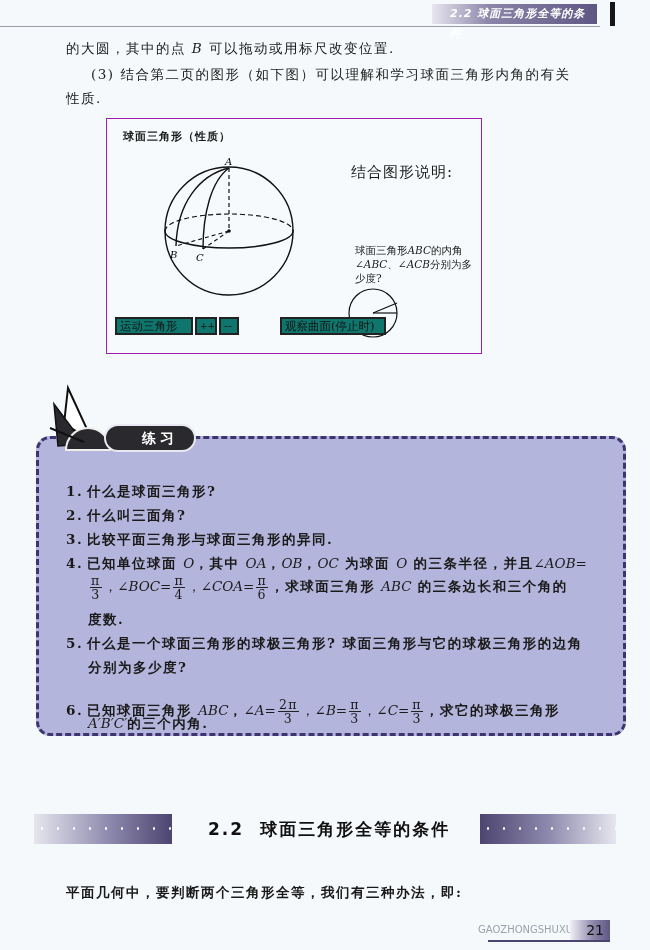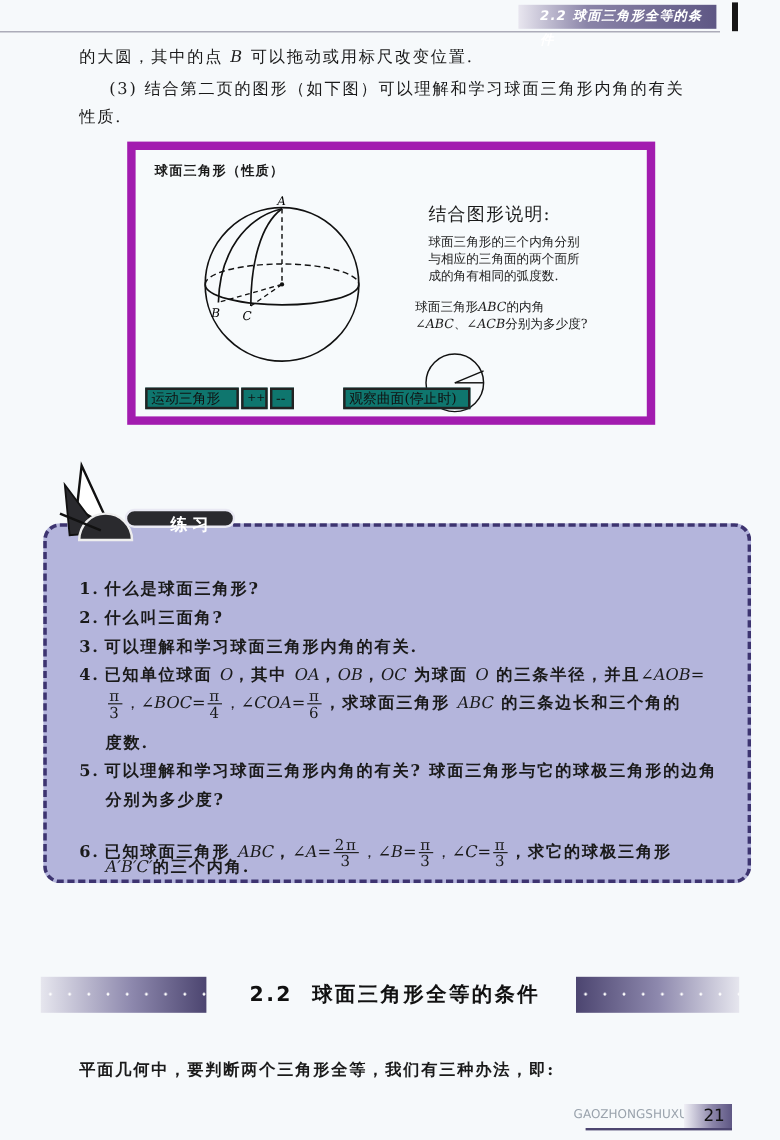--- a/index.html
+++ b/index.html
@@ -19,38 +19,38 @@
     font-size:11px; line-height:20px; padding-left:18px; box-sizing:border-box; letter-spacing:1px;
   }
   .hdr-bar { left:610px; top:2px; width:5px; height:24px; background:#161616; }
   .para { font-size:13.5px; line-height:24px; letter-spacing:1.5px; }
   .p1 { left:66px; top:36px; }
   .p2 { left:91px; top:62px; }
   .p3 { left:66px; top:86px; }
   .ital { font-style:italic; font-family:"DejaVu Serif", serif; }
   
   .panel {
-    left:106px; top:118px; width:440px; height:236px; box-sizing:border-box;
-    border:7px solid #a21caf; background:#f7fafc;
+    left:106px; top:118px; width:376px; height:236px; box-sizing:border-box;
+    border:1px solid #a21caf; background:#f7fafc;
   }
   .panel-title { left:16px; top:10px; font-family:"DejaVu Sans", sans-serif; font-weight:bold; font-size:11px; letter-spacing:1px; }
   .ctrl { top:198px; height:18px; background:#0f766e; border:2px solid #222; box-sizing:border-box;
           font-size:11.5px; line-height:14px; color:#111; padding:0 3px; white-space:nowrap; }
   .explain-title { left:244px; top:44px; font-size:15px; letter-spacing:1px; }
   .explain { font-size:10.5px; line-height:14px; }
   .e1 { left:244px; top:70px; }
-  .e2 { left:233px; top:124px; }
+  .e2 { left:248px; top:124px; }
   .legend-text { left:298px; top:172px; font-size:10.5px; line-height:14px; }
   
   .ex-box {
     left:36px; top:436px; width:590px; height:300px; box-sizing:border-box;
     background:#b4b5dc; border:3px dashed #3d3470; border-radius:14px;
   }
   .ex-label {
-    left:104px; top:424px; width:92px; height:16px; background:#2a2a2e; border-radius:14px;
+    left:104px; top:424px; width:92px; height:28px; background:#2a2a2e; border-radius:14px;
     border:2px solid #e9e9f3; box-sizing:border-box;
     color:#fff; font-weight:bold; font-size:14px; line-height:24px; text-align:right; padding-right:16px; letter-spacing:4px;
   }
   .q { left:66px; font-size:13.5px; line-height:22px; letter-spacing:1.5px; font-weight:bold; }
   .q .n { font-weight:bold; margin-right:4px; }
   .q .m { font-weight:normal; font-style:italic; letter-spacing:0; }
   .q .mn { font-weight:normal; letter-spacing:0; }
   .frac { display:inline-block; vertical-align:middle; text-align:center; font-weight:normal; font-size:12.5px; line-height:13px; margin:0 2px; }
   .frac span { display:block; }
   .frac .num { border-bottom:1px solid #222; padding:0 1px; }
@@ -112,53 +112,48 @@
     <line x1="266" y1="194" x2="290" y2="184" stroke="#111" stroke-width="1.2"></line>
     <line x1="266" y1="194" x2="290" y2="194" stroke="#111" stroke-width="1.2"></line>
   </svg>
 
   <div class="abs ctrl" style="left:8px;width:78px;">运动三角形</div>
   <div class="abs ctrl" style="left:88px;width:22px;font-size:9px;">++</div>
   <div class="abs ctrl" style="left:112px;width:20px;">--</div>
   <div class="abs ctrl" style="left:134px;width:106px;margin-left:39px;">观察曲面(停止时)</div>
 
   <div class="abs explain-title">结合图形说明:</div>
-  <div class="abs explain e1">
-    <div>球面三角形的三个内角分别</div>
-    <div>与相应的三角面的两个面所</div>
-    <div>成的角有相同的弧度数.</div>
-  </div>
   <div class="abs explain e2">
     <div><span>球面三角形</span><span class="ital">ABC</span><span>的内角</span></div>
     <div><span class="ital">∠ABC</span><span>、</span><span class="ital">∠ACB</span><span>分别为多少度?</span></div>
   </div>
 </div>
 
 <div class="abs ex-box"></div>
 <svg class="abs" style="left:44px;top:384px" width="70" height="80">
   <polygon points="24,4 48,56 20,40" fill="#fff" stroke="#111" stroke-width="2"></polygon>
   <polygon points="10,20 40,60 14,62" fill="#2a2a2e" stroke="#111" stroke-width="1.5"></polygon>
   <path d="M22,66 A22,22 0 0 1 66,66 Z" fill="#2a2a2e" stroke="#eee" stroke-width="2"></path>
   <line x1="6" y1="44" x2="40" y2="58" stroke="#111" stroke-width="2"></line>
 </svg>
 <div class="abs ex-label">练习</div>
 
 <div class="abs q" style="top:480px"><span class="n">1.</span><span>什么是球面三角形?</span></div>
 <div class="abs q" style="top:504px"><span class="n">2.</span><span>什么叫三面角?</span></div>
-<div class="abs q" style="top:528px"><span class="n">3.</span><span>可以理解和学习球面三角形内角的有关.</span></div>
+<div class="abs q" style="top:528px"><span class="n">3.</span><span>比较平面三角形与球面三角形的异同.</span></div>
 
 <div class="abs q" style="top:552px">
   <span class="n">4.</span><span>已知单位球面 </span><span class="m">O</span><span>，其中 </span><span class="m">OA</span><span>，</span><span class="m">OB</span><span>，</span><span class="m">OC</span><span> 为球面 </span><span class="m">O</span><span> 的三条半径，并且</span><span class="m">∠AOB=</span>
 </div>
 <div class="abs q indent" style="top:568px;line-height:36px">
   <span class="frac"><span class="num">π</span><span>3</span></span><span class="mn">，</span><span class="m">∠BOC=</span><span class="frac"><span class="num">π</span><span>4</span></span><span class="mn">，</span><span class="m">∠COA=</span><span class="frac"><span class="num">π</span><span>6</span></span><span>，求球面三角形 </span><span class="m">ABC</span><span> 的三条边长和三个角的</span>
 </div>
 <div class="abs q indent" style="top:608px">度数.</div>
 
-<div class="abs q" style="top:632px"><span class="n">5.</span><span>可以理解和学习球面三角形内角的有关? 球面三角形与它的球极三角形的边角</span></div>
+<div class="abs q" style="top:632px"><span class="n">5.</span><span>什么是一个球面三角形的球极三角形? 球面三角形与它的球极三角形的边角</span></div>
 <div class="abs q indent" style="top:656px">分别为多少度?</div>
 
 <div class="abs q" style="top:692px;line-height:36px">
   <span class="n">6.</span><span>已知球面三角形 </span><span class="m">ABC</span><span>，</span><span class="m">∠A=</span><span class="frac"><span class="num">2π</span><span>3</span></span><span class="mn">，</span><span class="m">∠B=</span><span class="frac"><span class="num">π</span><span>3</span></span><span class="mn">，</span><span class="m">∠C=</span><span class="frac"><span class="num">π</span><span>3</span></span><span>，求它的球极三角形</span>
 </div>
 <div class="abs q indent" style="top:712px"><span class="m">A′B′C′</span><span>的三个内角.</span></div>
 
 <div class="abs sec-l">
     <div class="dots"></div>
   </div>

